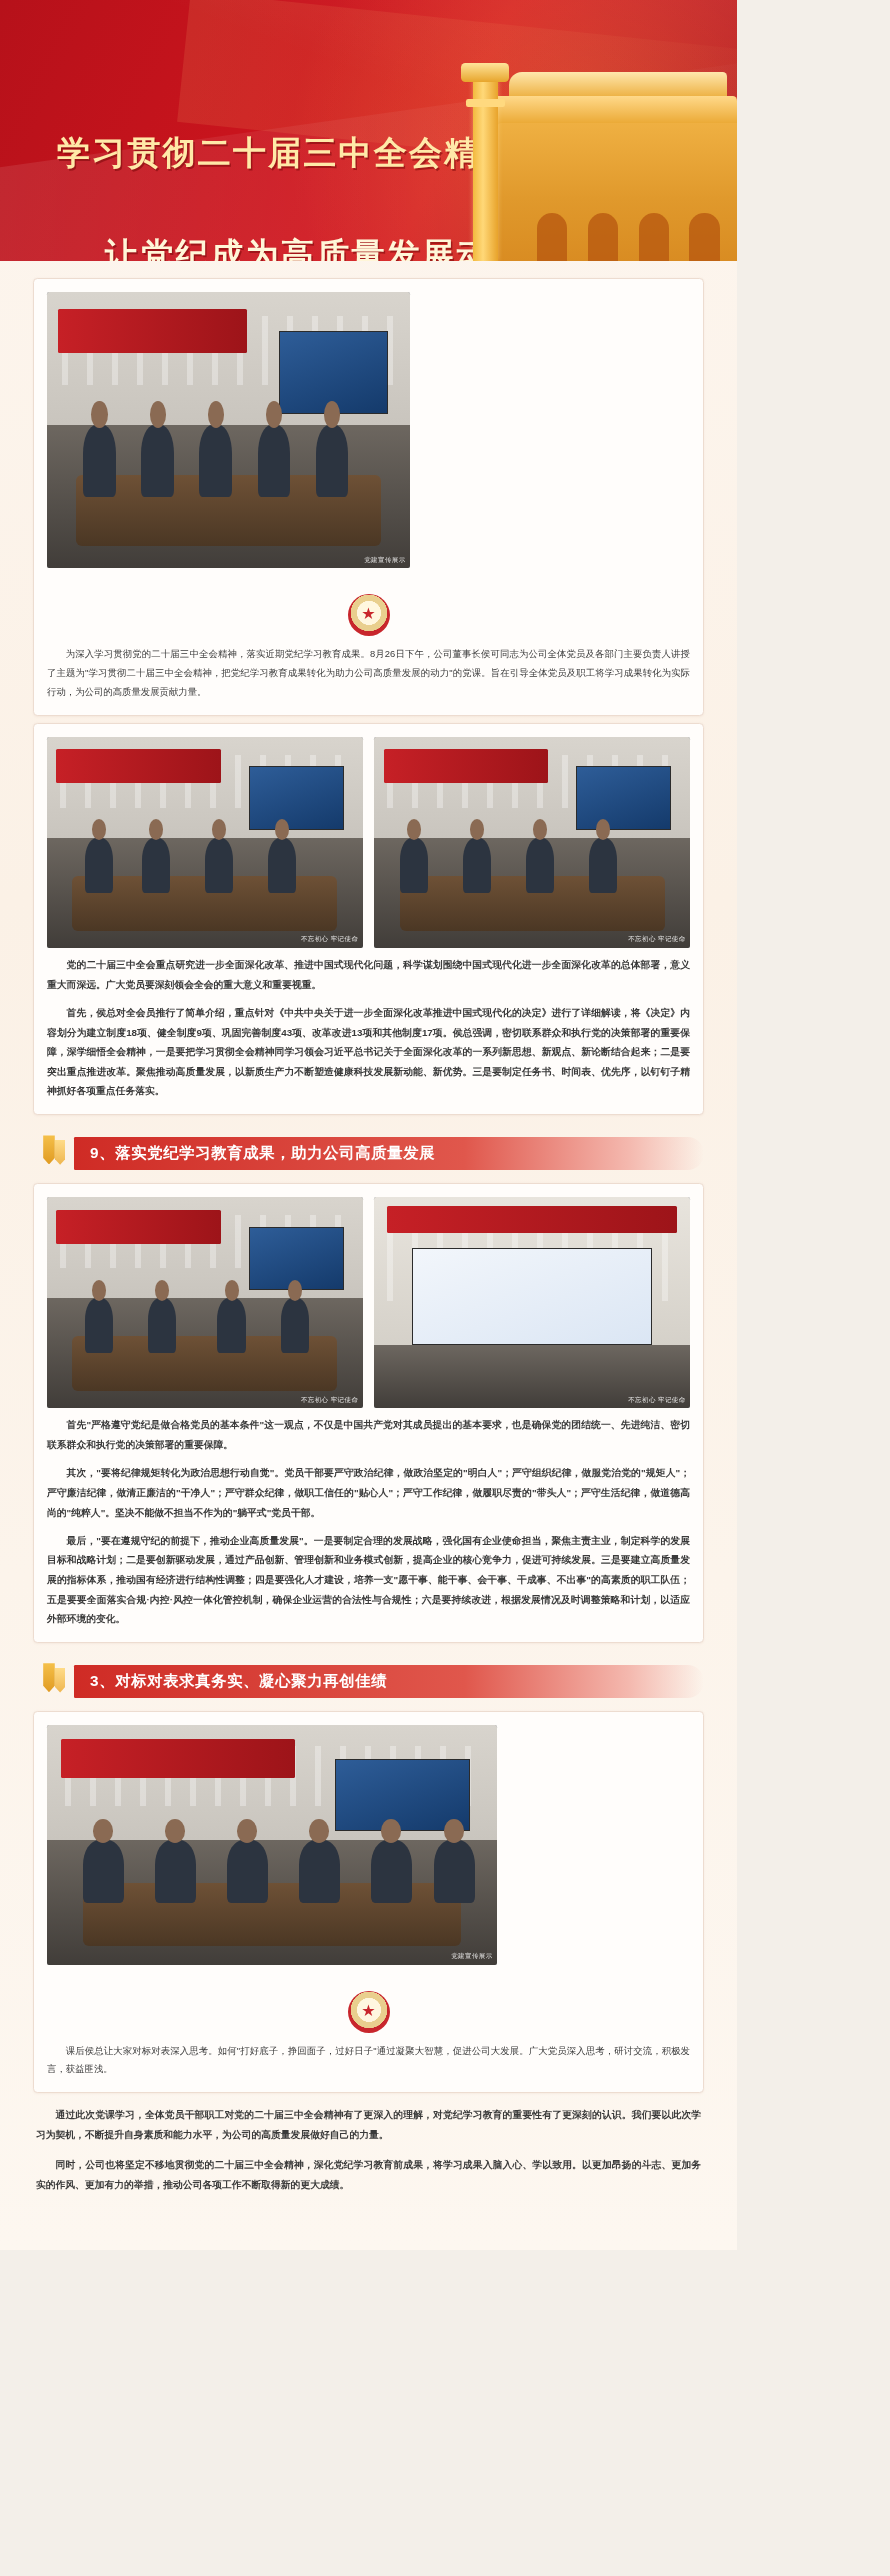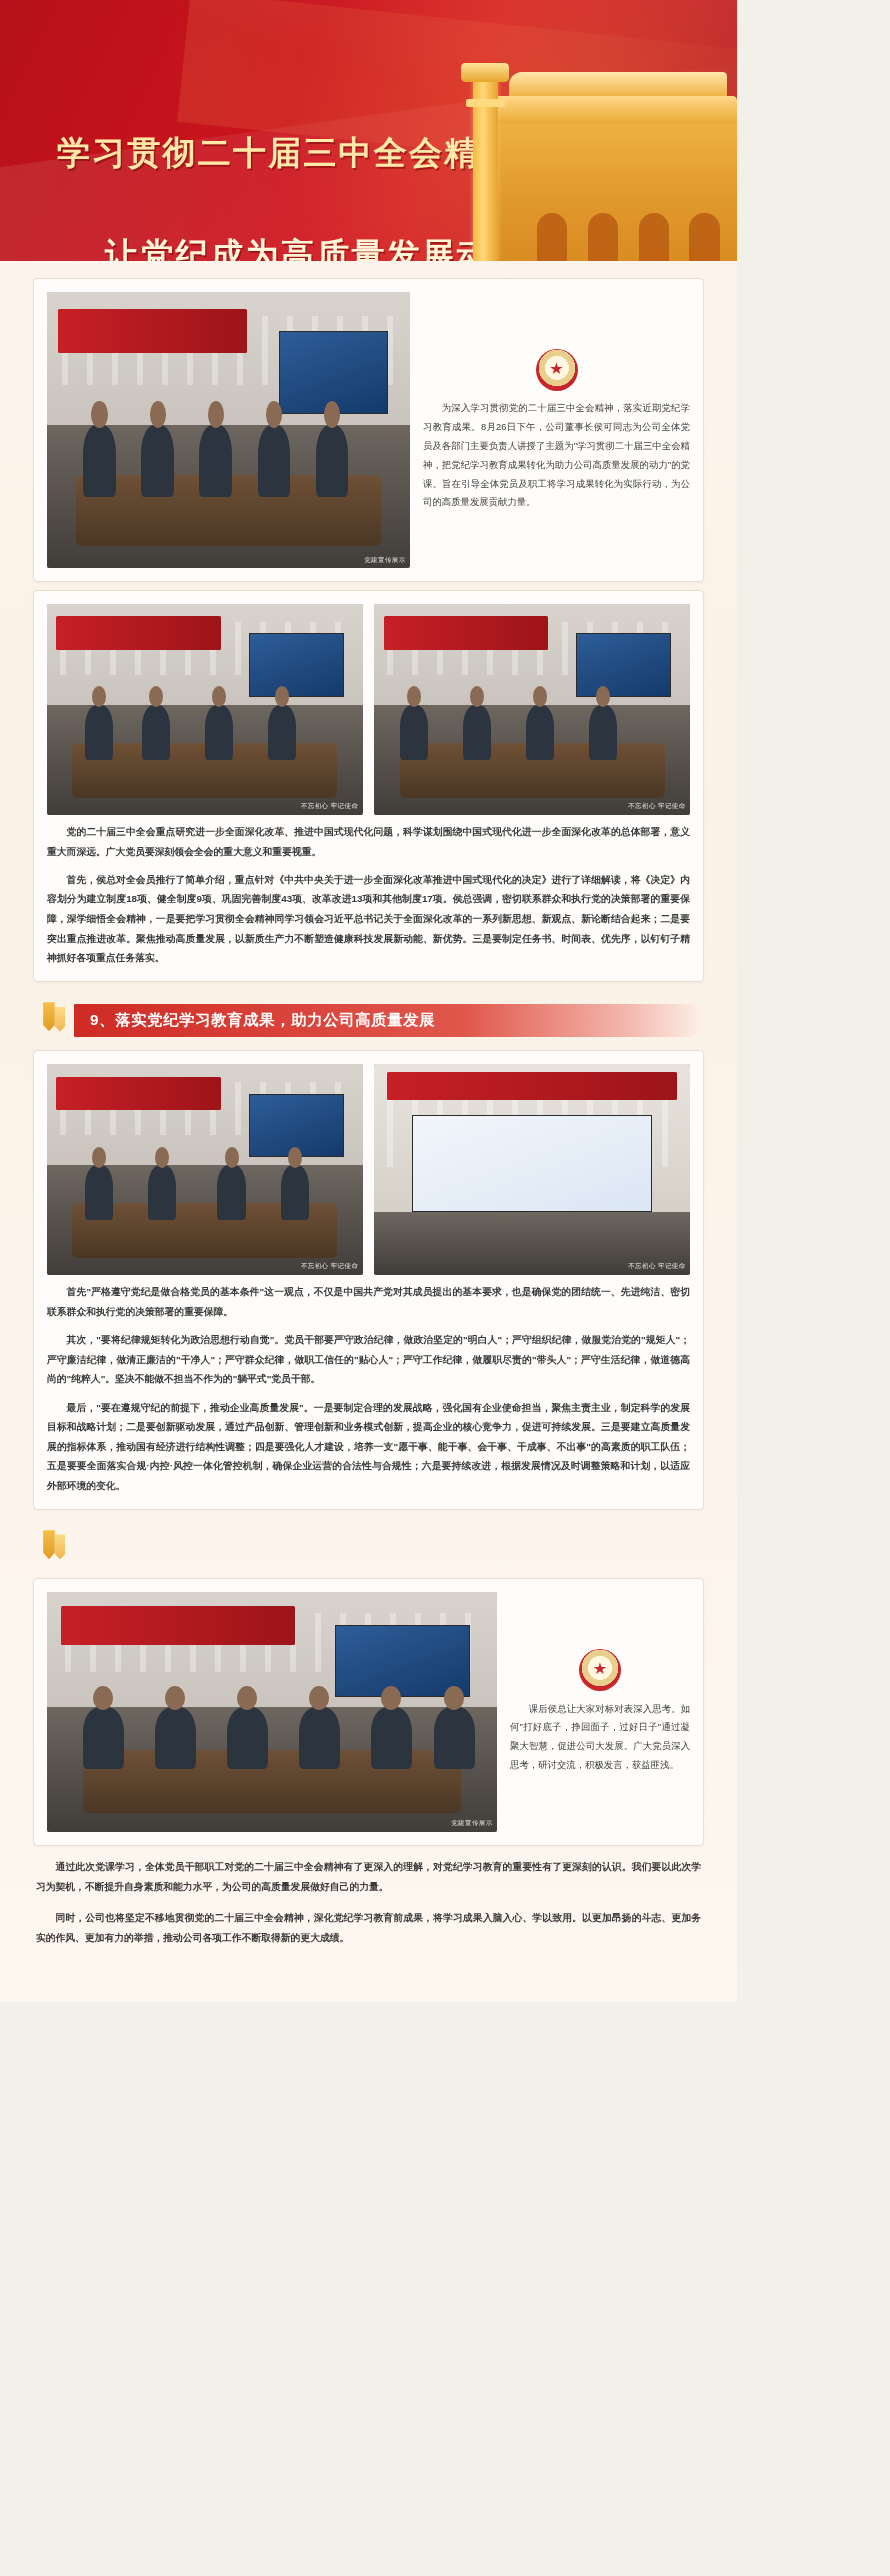--- a/index.html
+++ b/index.html
@@ -120,21 +120,21 @@
     padding: 17.4px 33px 44px 33px;
   }
   .card {
     background: #fffdfb;
     border: 0.7px solid #eddcd0;
     border-radius: 4.4px;
     padding: 13px;
     margin-bottom: 7.3px;
     box-shadow: 0 0.7px 2.2px rgba(160,120,90,0.08);
   }
-  .row { display: flex; gap: 13px; }
+  .row { display: flex; gap: 26px; flex-direction: column; }
   .photo {
     background: #8a9099;
     border-radius: 2.2px;
     position: relative;
     overflow: hidden;
     flex-shrink: 0;
   }
   
   .photo .wall {
     position: absolute; left:0; top:0; right:0; height: 48%;
@@ -403,20 +403,21 @@
       <p class="body">首先"严格遵守党纪是做合格党员的基本条件"这一观点，不仅是中国共产党对其成员提出的基本要求，也是确保党的团结统一、先进纯洁、密切联系群众和执行党的决策部署的重要保障。</p>
       <p class="body">其次，"要将纪律规矩转化为政治思想行动自觉"。党员干部要严守政治纪律，做政治坚定的"明白人"；严守组织纪律，做服党治党的"规矩人"；严守廉洁纪律，做清正廉洁的"干净人"；严守群众纪律，做职工信任的"贴心人"；严守工作纪律，做履职尽责的"带头人"；严守生活纪律，做道德高尚的"纯粹人"。坚决不能做不担当不作为的"躺平式"党员干部。</p>
       <p class="body">最后，"要在遵规守纪的前提下，推动企业高质量发展"。一是要制定合理的发展战略，强化国有企业使命担当，聚焦主责主业，制定科学的发展目标和战略计划；二是要创新驱动发展，通过产品创新、管理创新和业务模式创新，提高企业的核心竞争力，促进可持续发展。三是要建立高质量发展的指标体系，推动国有经济进行结构性调整；四是要强化人才建设，培养一支"愿干事、能干事、会干事、干成事、不出事"的高素质的职工队伍；五是要要全面落实合规·内控·风控一体化管控机制，确保企业运营的合法性与合规性；六是要持续改进，根据发展情况及时调整策略和计划，以适应外部环境的变化。</p>
     </div>
 
     <div class="section-head">
       <div class="ribbon-left">
         <div class="flag"></div>
           <div class="flag2"></div>
       </div>
+      <div class="head-bar">3、对标对表求真务实、凝心聚力再创佳绩</div>
     </div>
 
     <div class="card">
       <div class="row">
         <div class="photo" style="width:450px;height:240px">
           <div class="wall"></div>
             <div class="banner-red"></div>
             <div class="screen"></div>
           <div class="floor"></div>
             <div class="table"></div>

